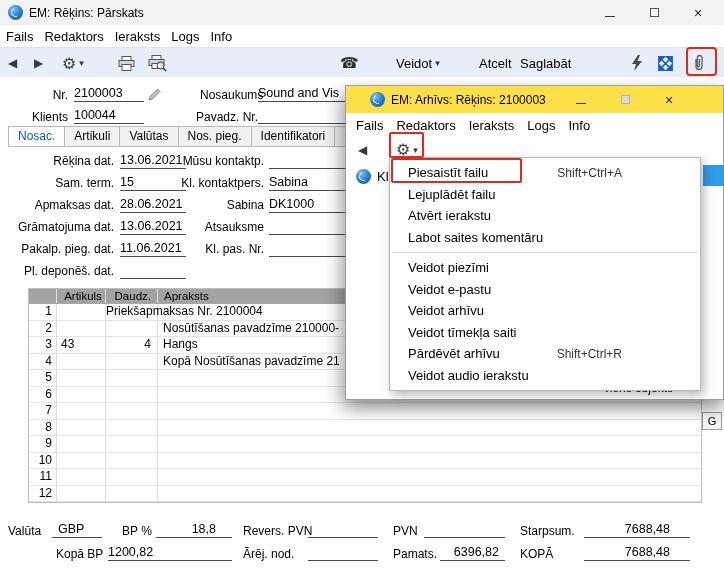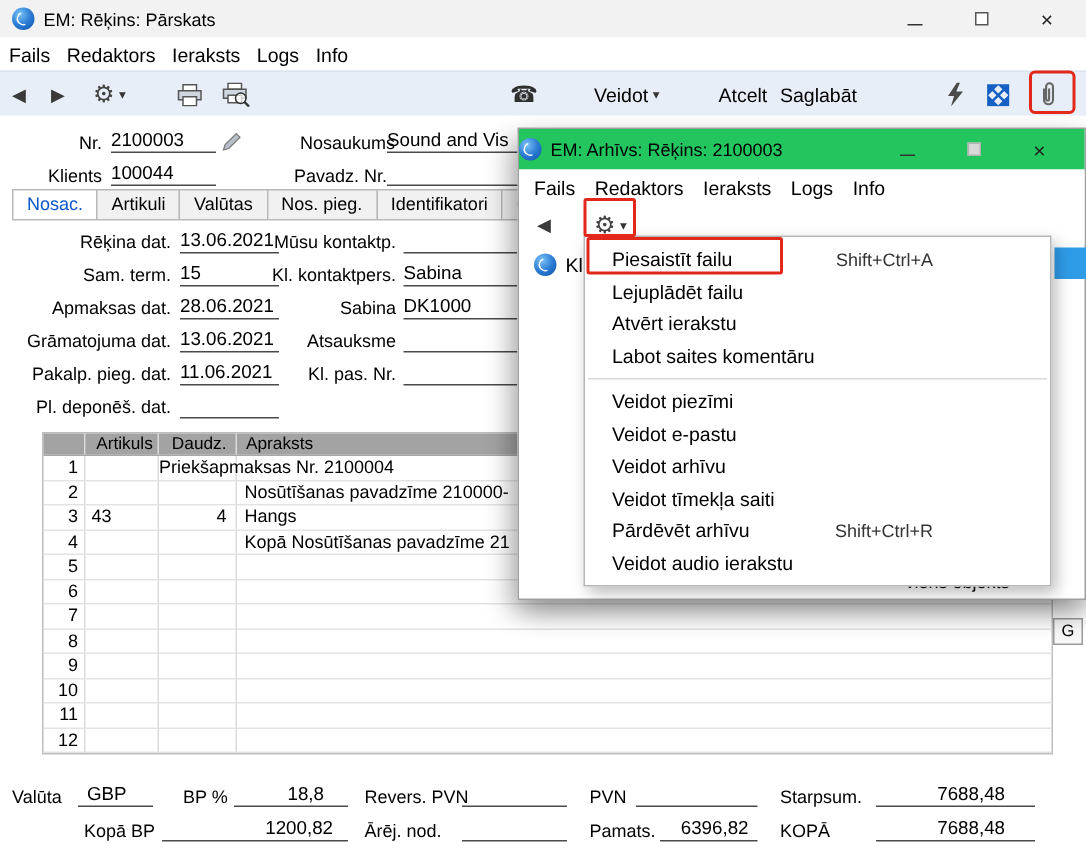--- a/index.html
+++ b/index.html
@@ -64,21 +64,21 @@
   .c.apr { flex:1; padding-left:5px; border-right:none; }
   .thead .c.apr { text-align:left; padding-left:6px; }
   .trow.prepay .c.dau { text-align:left; padding:0; overflow:visible; position:relative; z-index:2; }
   .trow.prepay .c.apr { padding-left:58px; }
   .gtab { position:absolute; width:20px; height:18px; border:1px solid #9a9a9a; background:#f7f7f7;
     font-size:11px; text-align:center; line-height:16px; }
 
   
   .dialog { position:absolute; left:345px; top:85px; width:379px; height:315px; background:#fff;
     border:1px solid #9e9e9e; box-shadow:-6px 8px 16px rgba(0,0,0,.28), 6px 8px 16px rgba(0,0,0,.22); z-index:10; }
-  .dlg-titlebar { height:27px; display:flex; align-items:center; padding:0 0; font-size:12.5px; background:#22c55e;justify-content:flex-end; }
+  .dlg-titlebar { height:27px; display:flex; align-items:center; padding:0 24px; font-size:12.5px; background:#fde047;justify-content:flex-end; }
   .dlg-menubar { height:24px; display:flex; align-items:center; gap:13px; padding-left:10px; font-size:13px; background:#fff; }
   .dlg-toolbar { position:relative; height:26px; background:#fff; }
   .dlg-back { position:absolute; left:12px; top:6px; font-size:12px; color:#3a3a3a; }
   .dlg-gear { position:absolute; left:50px; top:3px; display:flex; align-items:center; }
   .dlg-row { position:absolute; left:10px; top:79px; height:22px; display:flex; align-items:center; gap:6px; font-size:13px; }
   .sel-frag { position:absolute; left:357px; top:79px; width:21px; height:21px; background:#2f9ce8; }
   .dlg-status { position:absolute; right:50px; bottom:4px; font-size:12px; white-space:nowrap; }
 
   
   .dd { position:absolute; left:389px; top:157px; width:312px; background:#fff;
@@ -307,21 +307,21 @@
   <span class="lbl" style="left:122px;top:524px">BP %</span>
   <span class="ul-field" style="left:156px;top:521px;width:76px;text-align:right;padding-right:16px">18,8</span>
   <span class="lbl" style="left:243px;top:524px">Revers. PVN</span>
   <span class="ul-field" style="left:308px;top:521px;width:70px"></span>
   <span class="lbl" style="left:393px;top:524px">PVN</span>
   <span class="ul-field" style="left:424px;top:521px;width:81px"></span>
   <span class="lbl" style="left:520px;top:524px">Starpsum.</span>
   <span class="ul-field" style="left:584px;top:521px;width:106px;text-align:right;padding-right:20px">7688,48</span>
 
   <span class="lbl" style="left:56px;top:547px">Kopā BP</span>
-  <span class="ul-field" style="left:108px;top:544px;width:124px;text-align:right;padding-right:10px">1200,82</span>
+  <span class="ul-field" style="left:108px;top:544px;width:124px;padding-right:10px">1200,82</span>
   <span class="lbl" style="left:243px;top:547px">Ārēj. nod.</span>
   <span class="ul-field" style="left:308px;top:544px;width:70px"></span>
   <span class="lbl" style="left:393px;top:547px">Pamats.</span>
   <span class="ul-field" style="left:440px;top:544px;width:65px;text-align:right;padding-right:6px">6396,82</span>
   <span class="lbl" style="left:520px;top:547px">KOPĀ</span>
   <span class="ul-field" style="left:584px;top:544px;width:106px;text-align:right;padding-right:20px">7688,48</span>
 
   <div class="dialog">
     <div class="dlg-titlebar">
       <span class="em-icon"></span>

